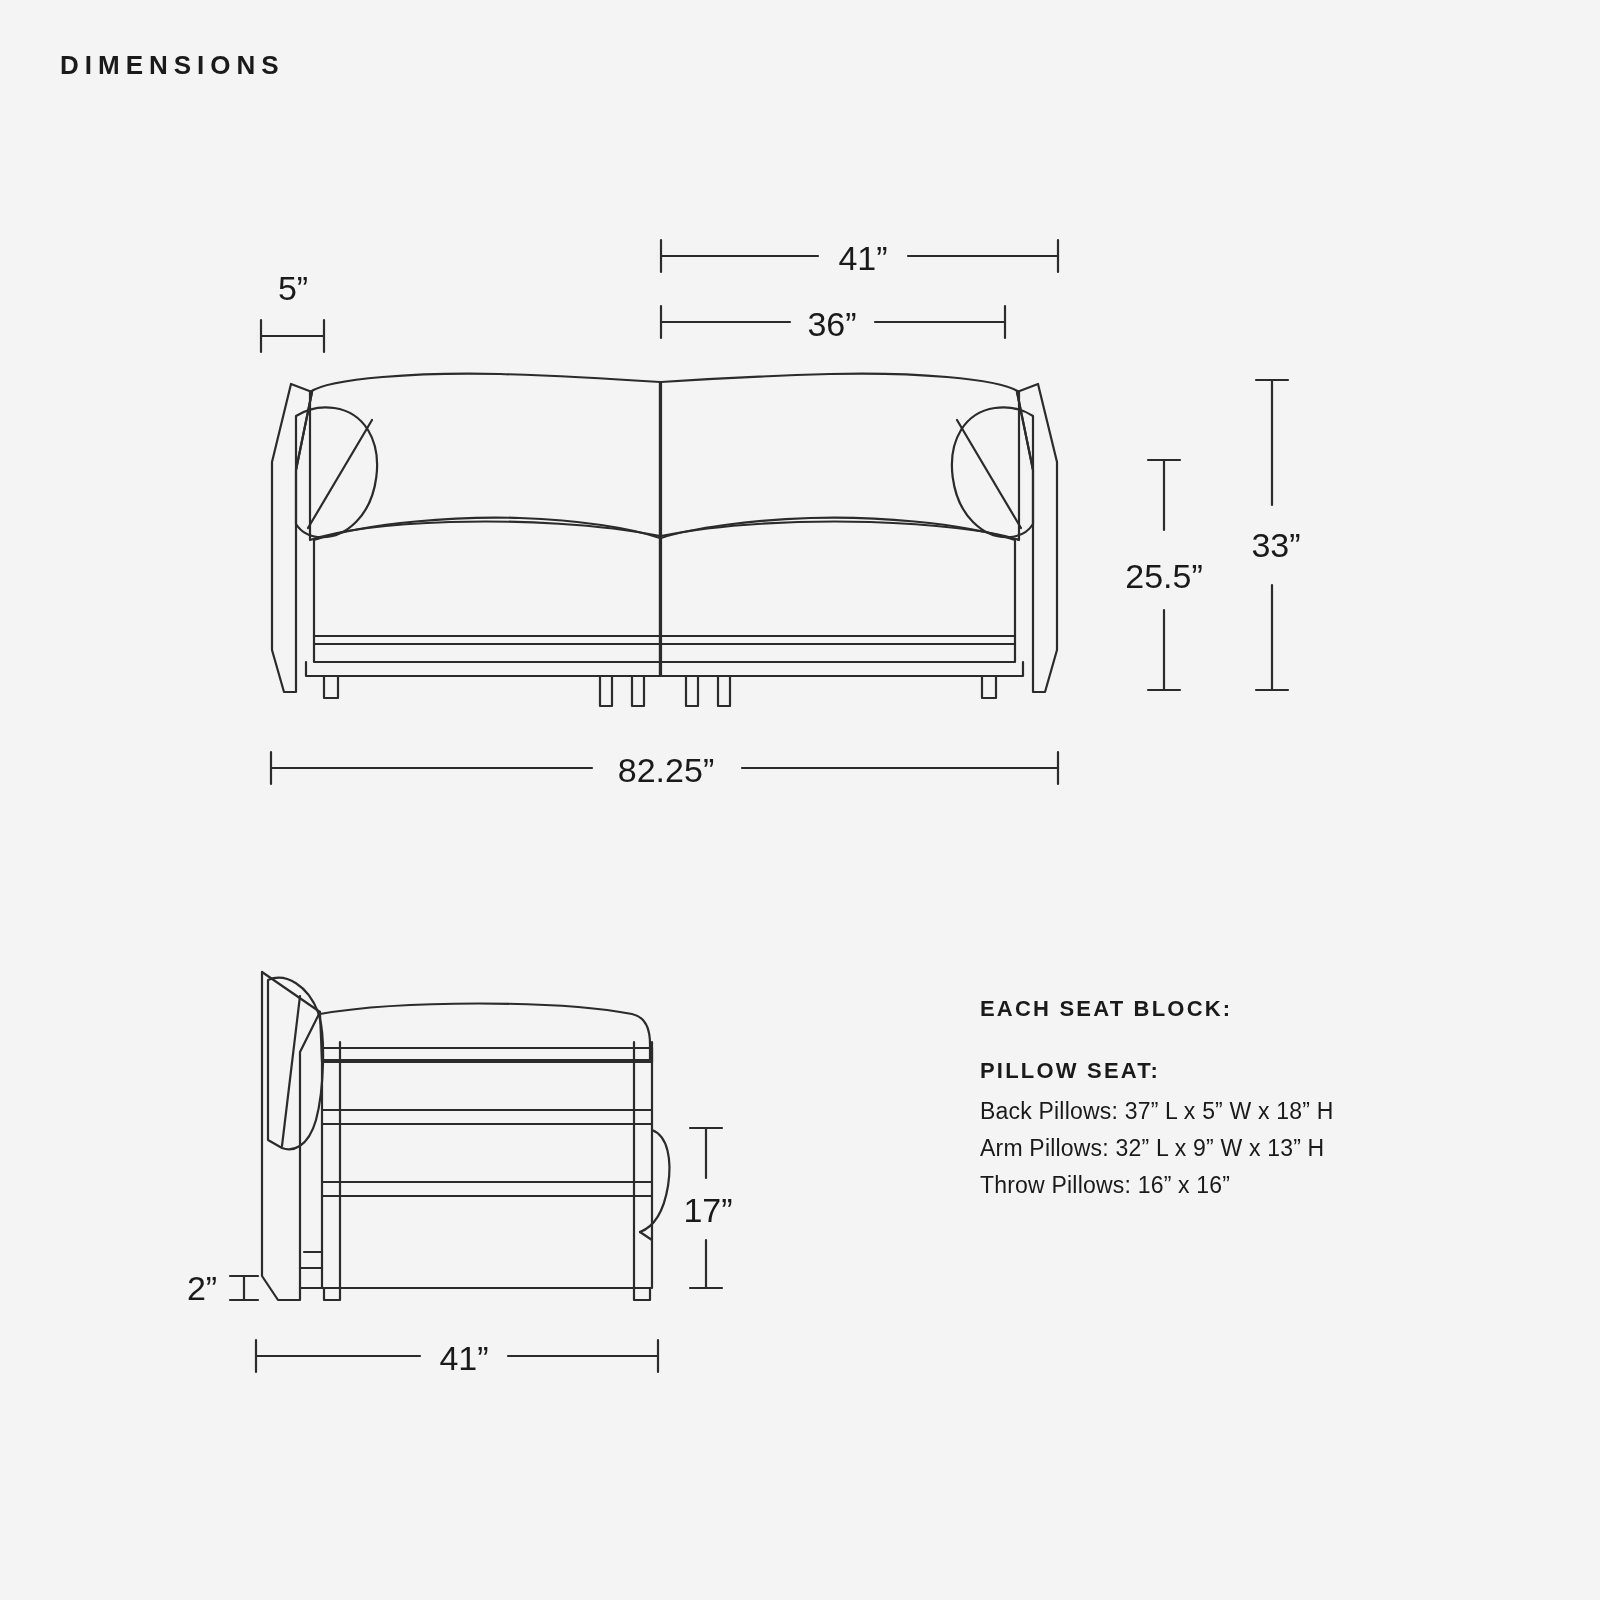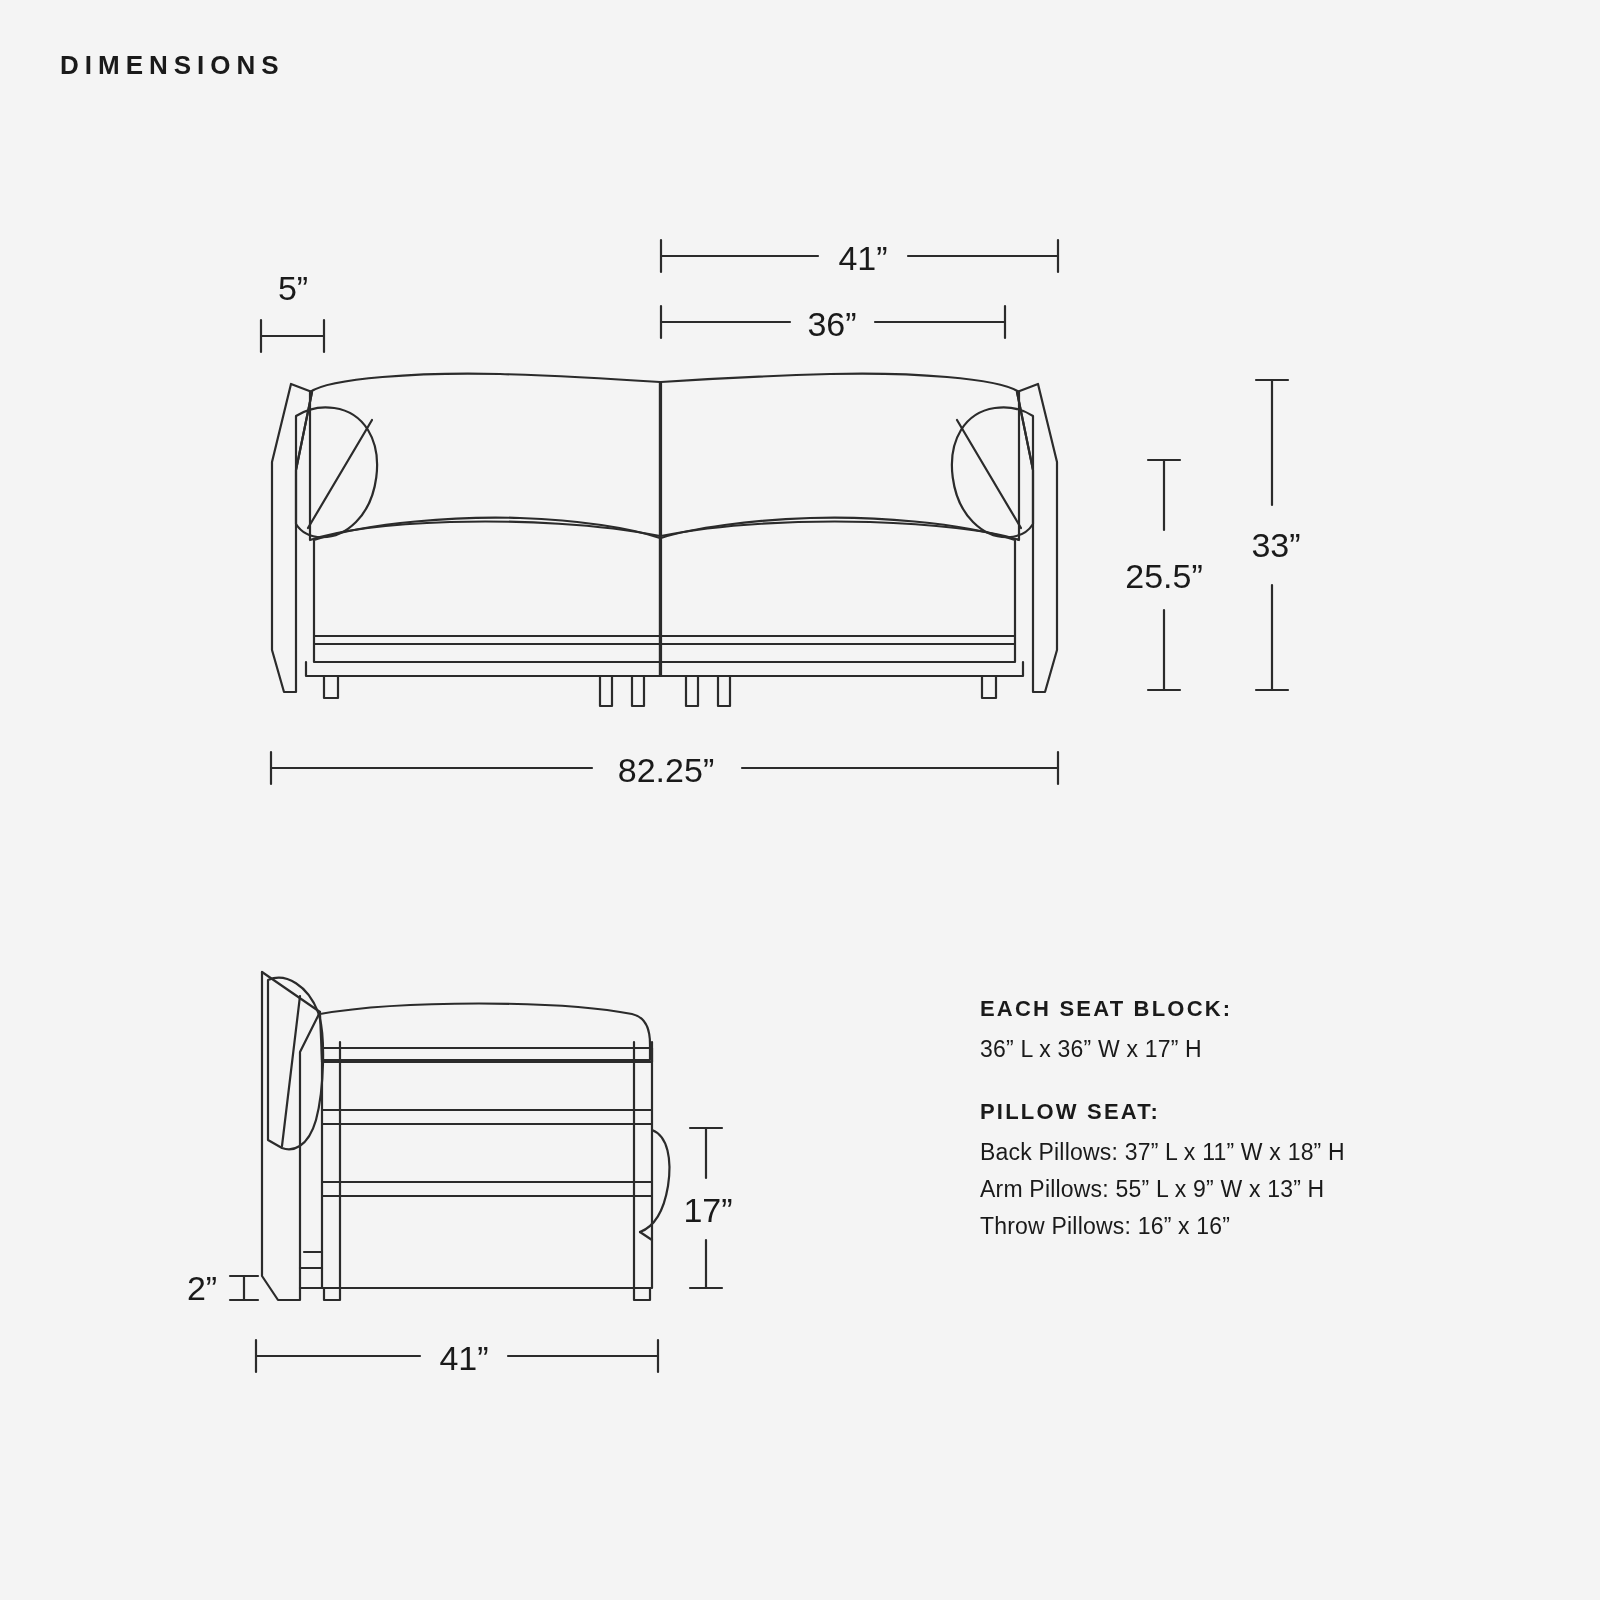--- a/index.html
+++ b/index.html
@@ -212,26 +212,25 @@
 
     <text class="dim-label" x="708" y="1222" text-anchor="middle">17”</text>
     <text class="dim-label" x="202" y="1300" text-anchor="middle">2”</text>
     <text class="dim-label" x="464" y="1370" text-anchor="middle">41”</text>
   </svg>
 
   <div class="specs">
 
     <div class="spec-block">
       <div class="spec-heading">EACH SEAT BLOCK:</div>
-      <div class="spec-line">36” L x 36” W x 17” H</div>
     </div>
 
 
     <div class="spec-block">
       <div class="spec-heading">PILLOW SEAT:</div>
-      <div class="spec-line">Back Pillows: 37” L x 11” W x 18” H</div>
-      <div class="spec-line">Arm Pillows: 55” L x 9” W x 13” H</div>
+      <div class="spec-line">Back Pillows: 37” L x 5” W x 18” H</div>
+      <div class="spec-line">Arm Pillows: 32” L x 9” W x 13” H</div>
       <div class="spec-line">Throw Pillows: 16” x 16”</div>
     </div>
 
   </div>
 
 </div>
 
 </body></html>

